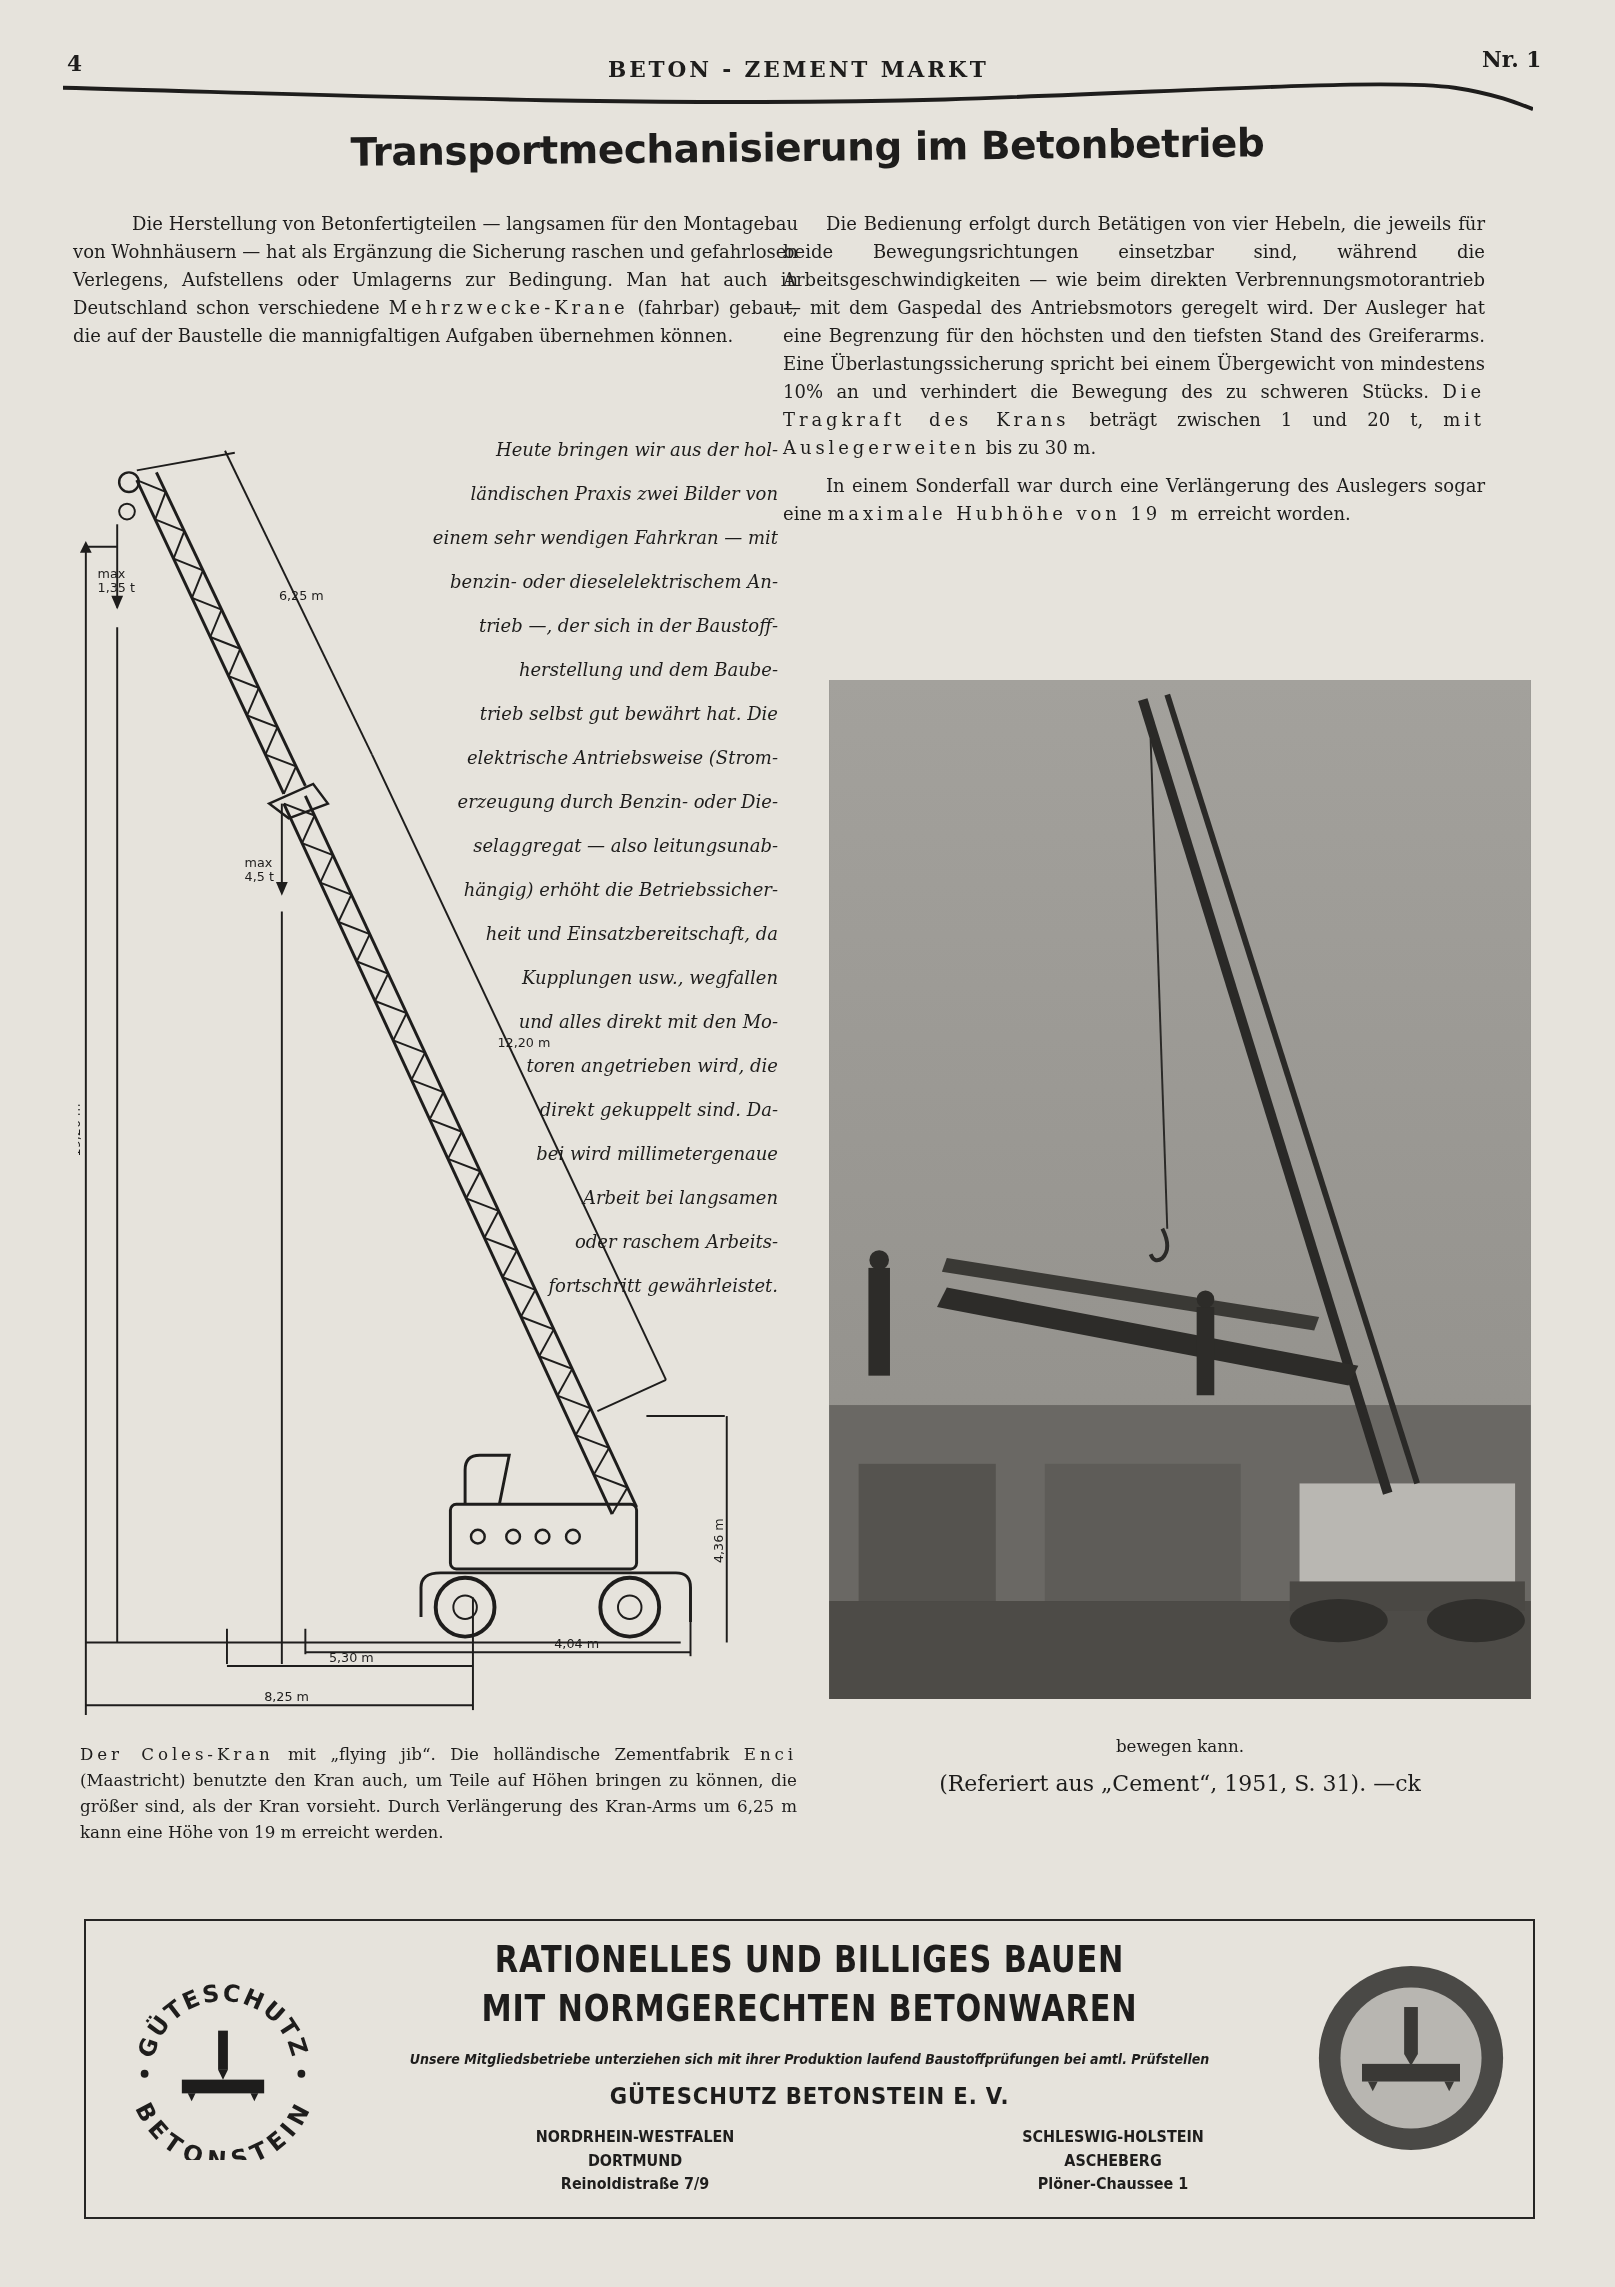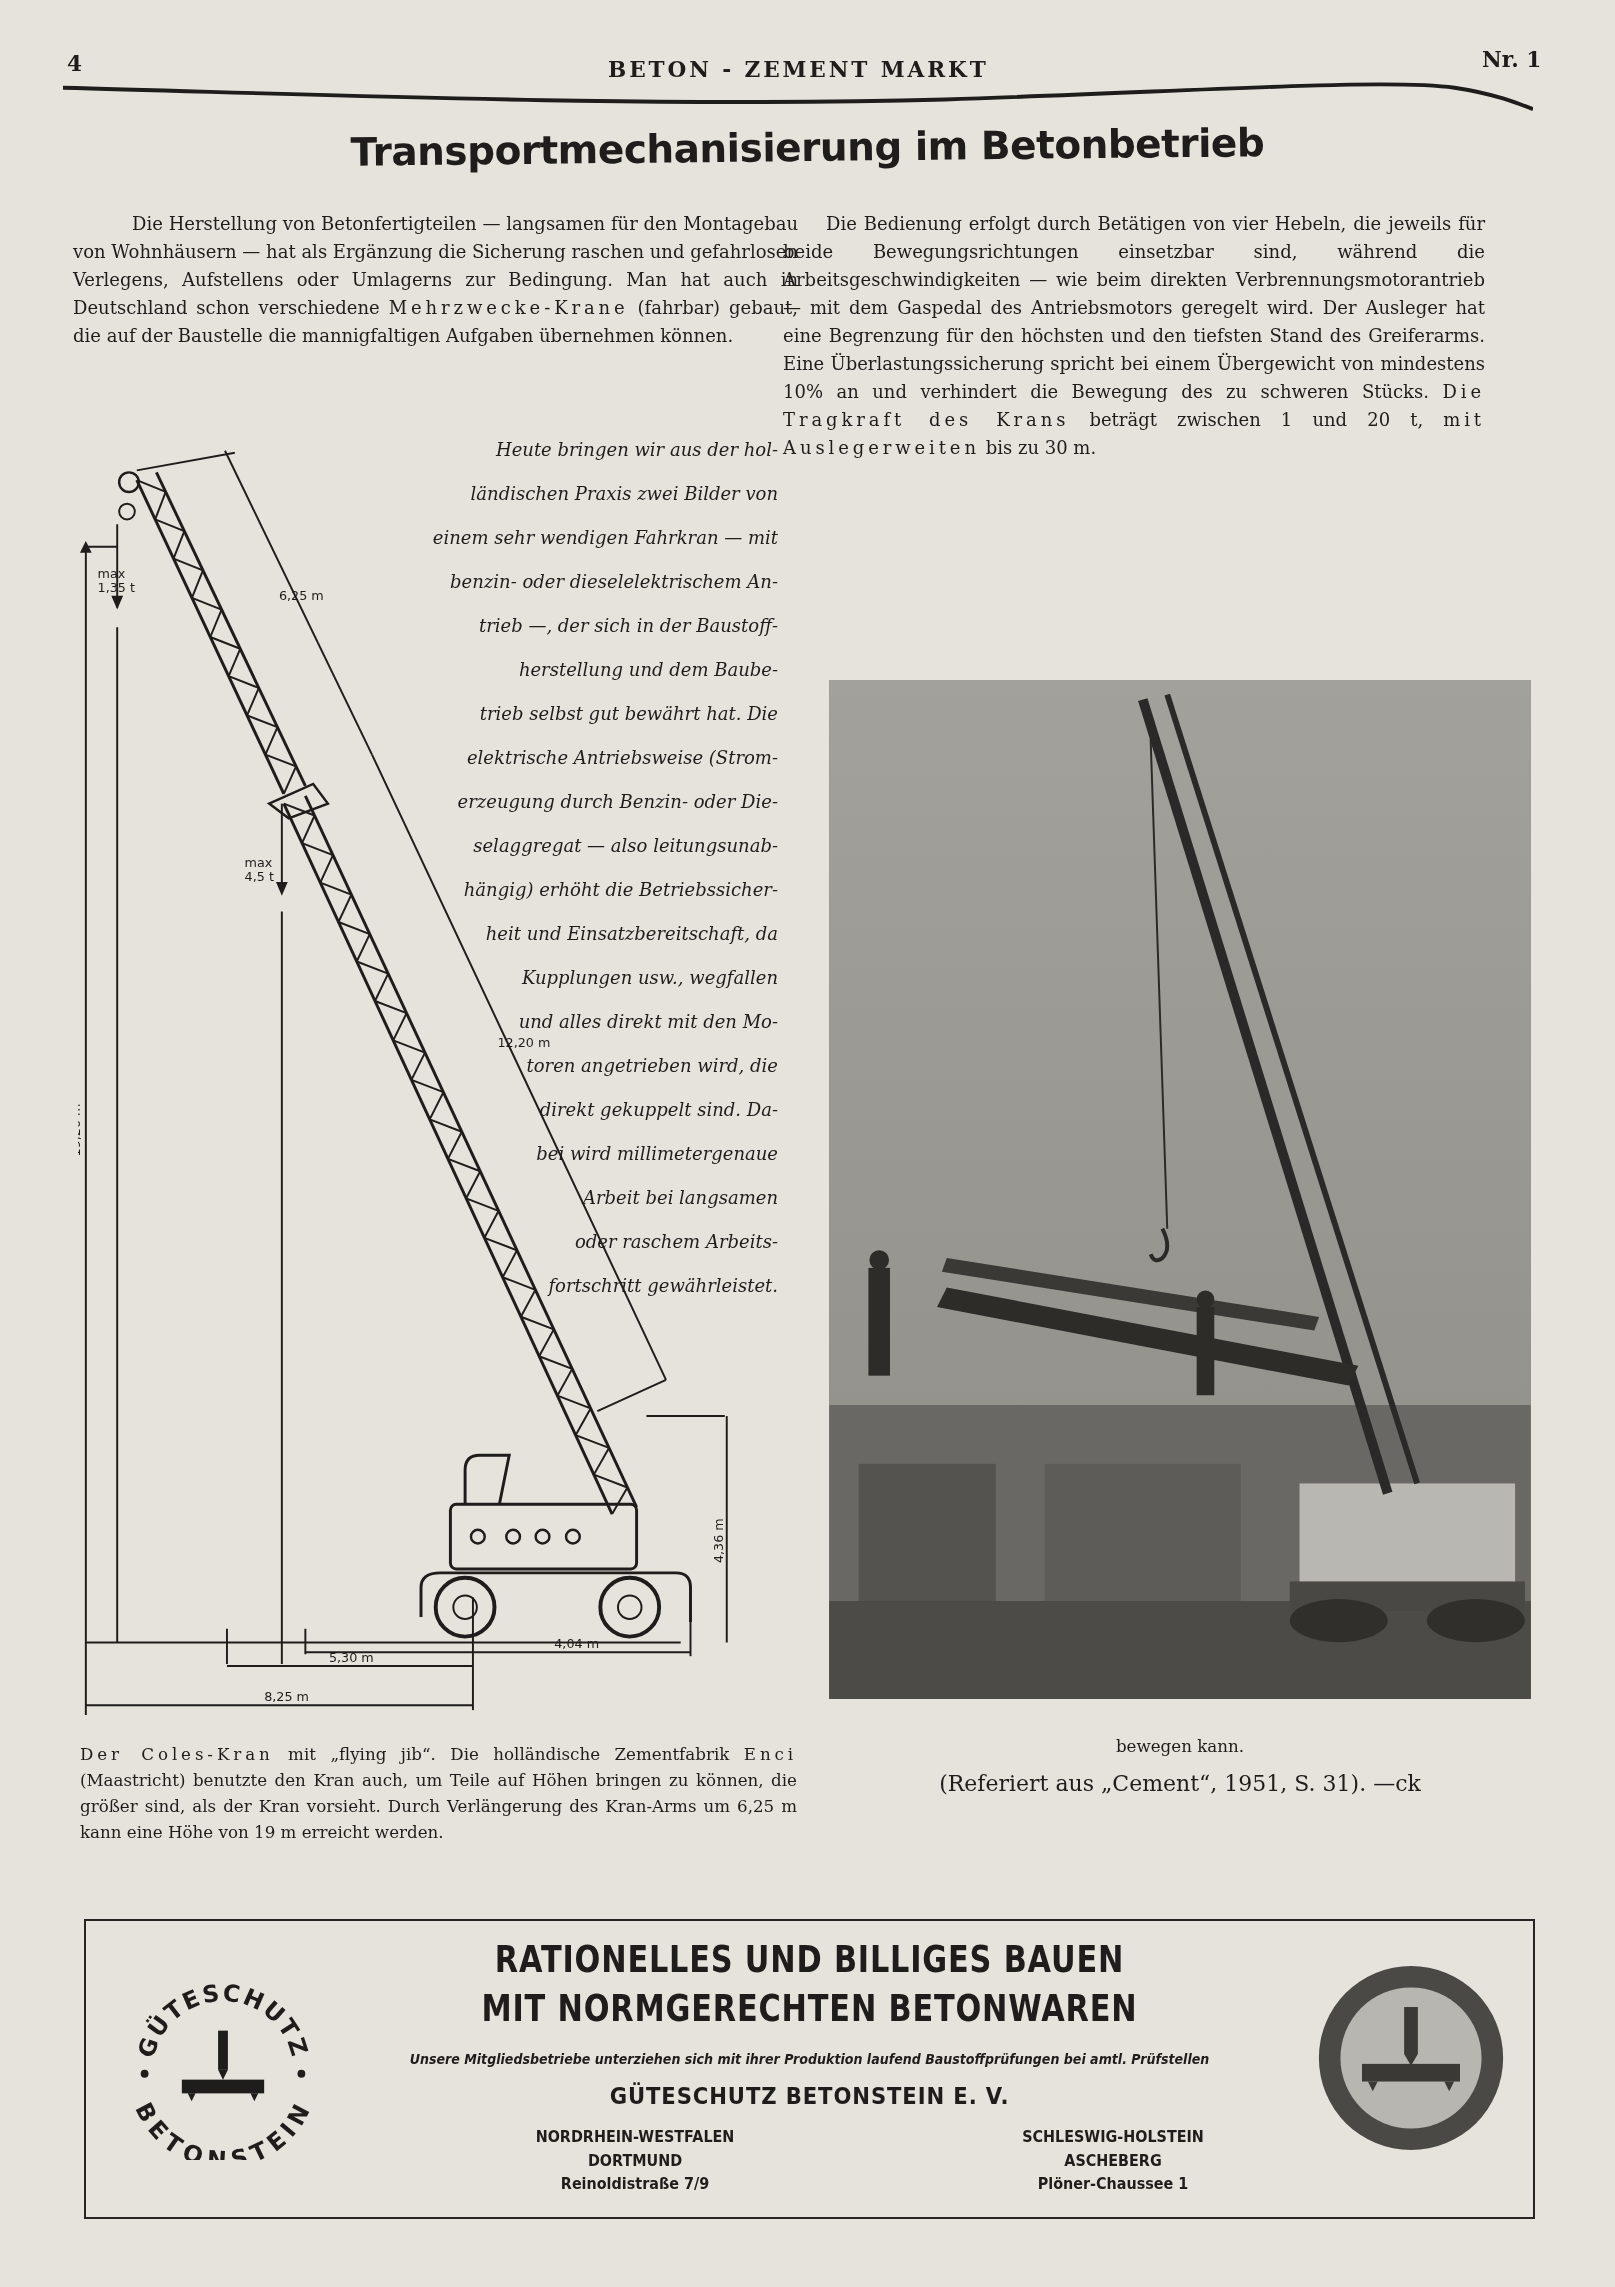--- a/index.html
+++ b/index.html
@@ -107,20 +107,25 @@
   <p>fortschritt gewährleistet.</p>
 </div>
 
 <div class="col-right body-text">
   <p>
     <span>Die Bedienung erfolgt durch Betätigen von vier Hebeln, die jeweils für beide Bewegungsrichtungen einsetzbar sind, während die Arbeitsgeschwindigkeiten — wie beim direkten Verbrennungsmotorantrieb — mit dem Gaspedal des Antriebsmotors geregelt wird. Der Ausleger hat eine Begrenzung für den höchsten und den tiefsten Stand des Greiferarms. Eine Überlastungssicherung spricht bei einem Übergewicht von mindestens 10% an und verhindert die Bewegung des zu schweren Stücks.</span>
     <span class="spaced">Die Tragkraft des Krans</span>
     <span>beträgt zwischen 1 und 20 t,</span>
     <span class="spaced">mit Auslegerweiten</span>
     <span>bis zu 30 m.</span>
+  </p>
+  <p>
+    <span>In einem Sonderfall war durch eine Verlängerung des Auslegers sogar eine</span>
+    <span class="spaced">maximale Hubhöhe von 19 m</span>
+    <span>erreicht worden.</span>
   </p>
 </div>
 
 <svg class="drawing" viewBox="0 0 700 1320">
   <g stroke="#1e1d1c" fill="none" stroke-width="3">
 
     <line x1="60" y1="50" x2="210" y2="370"></line>
     <line x1="80" y1="42" x2="232" y2="362"></line>
 
     <line x1="210" y1="380" x2="545" y2="1105"></line>

